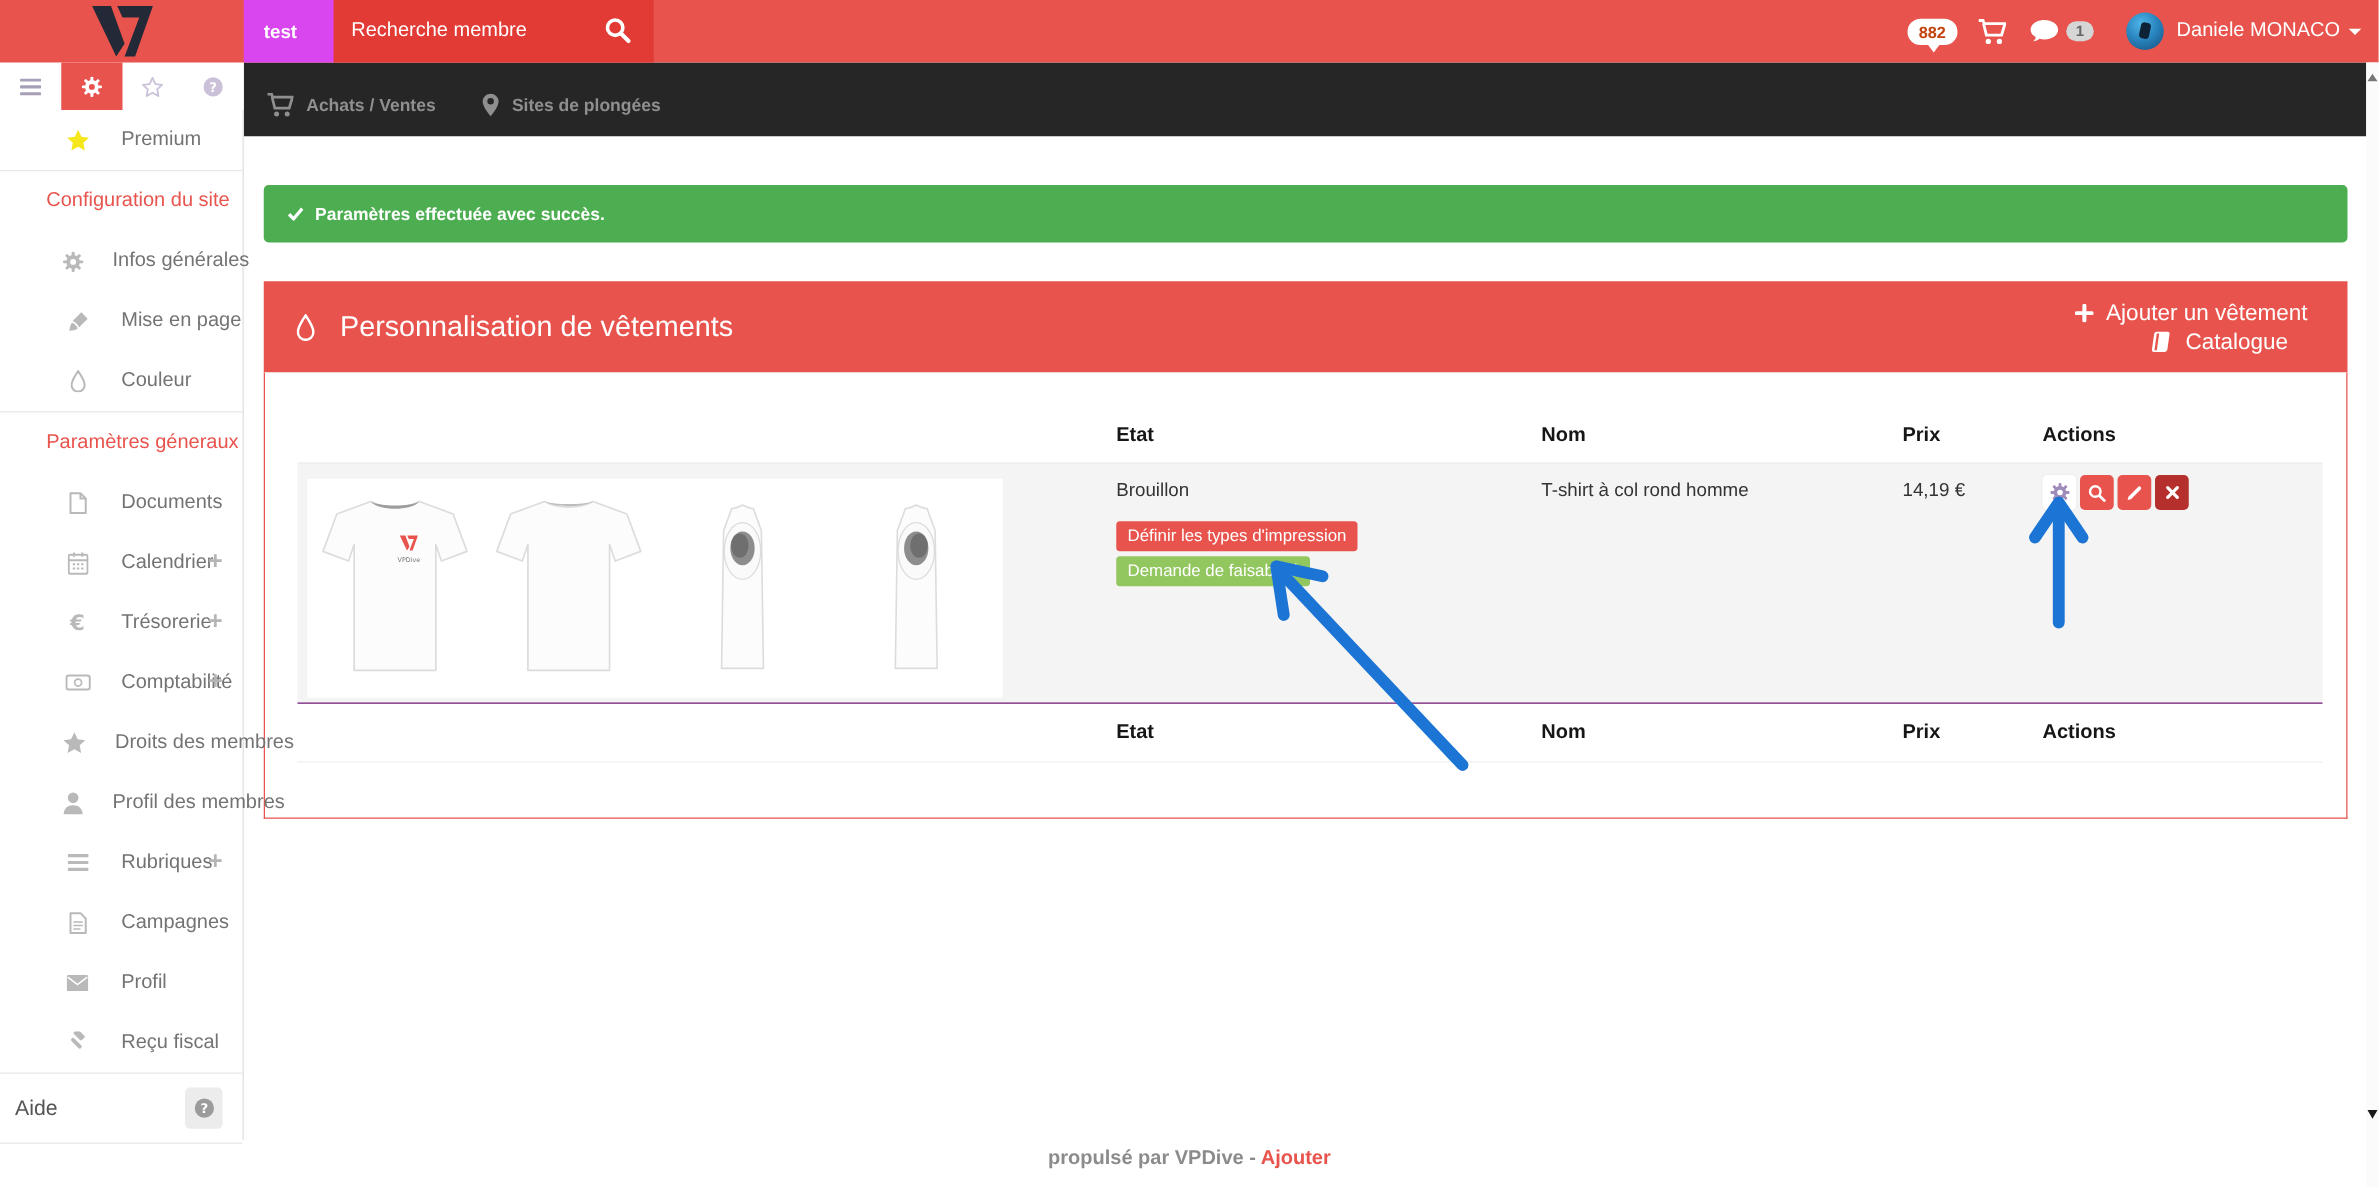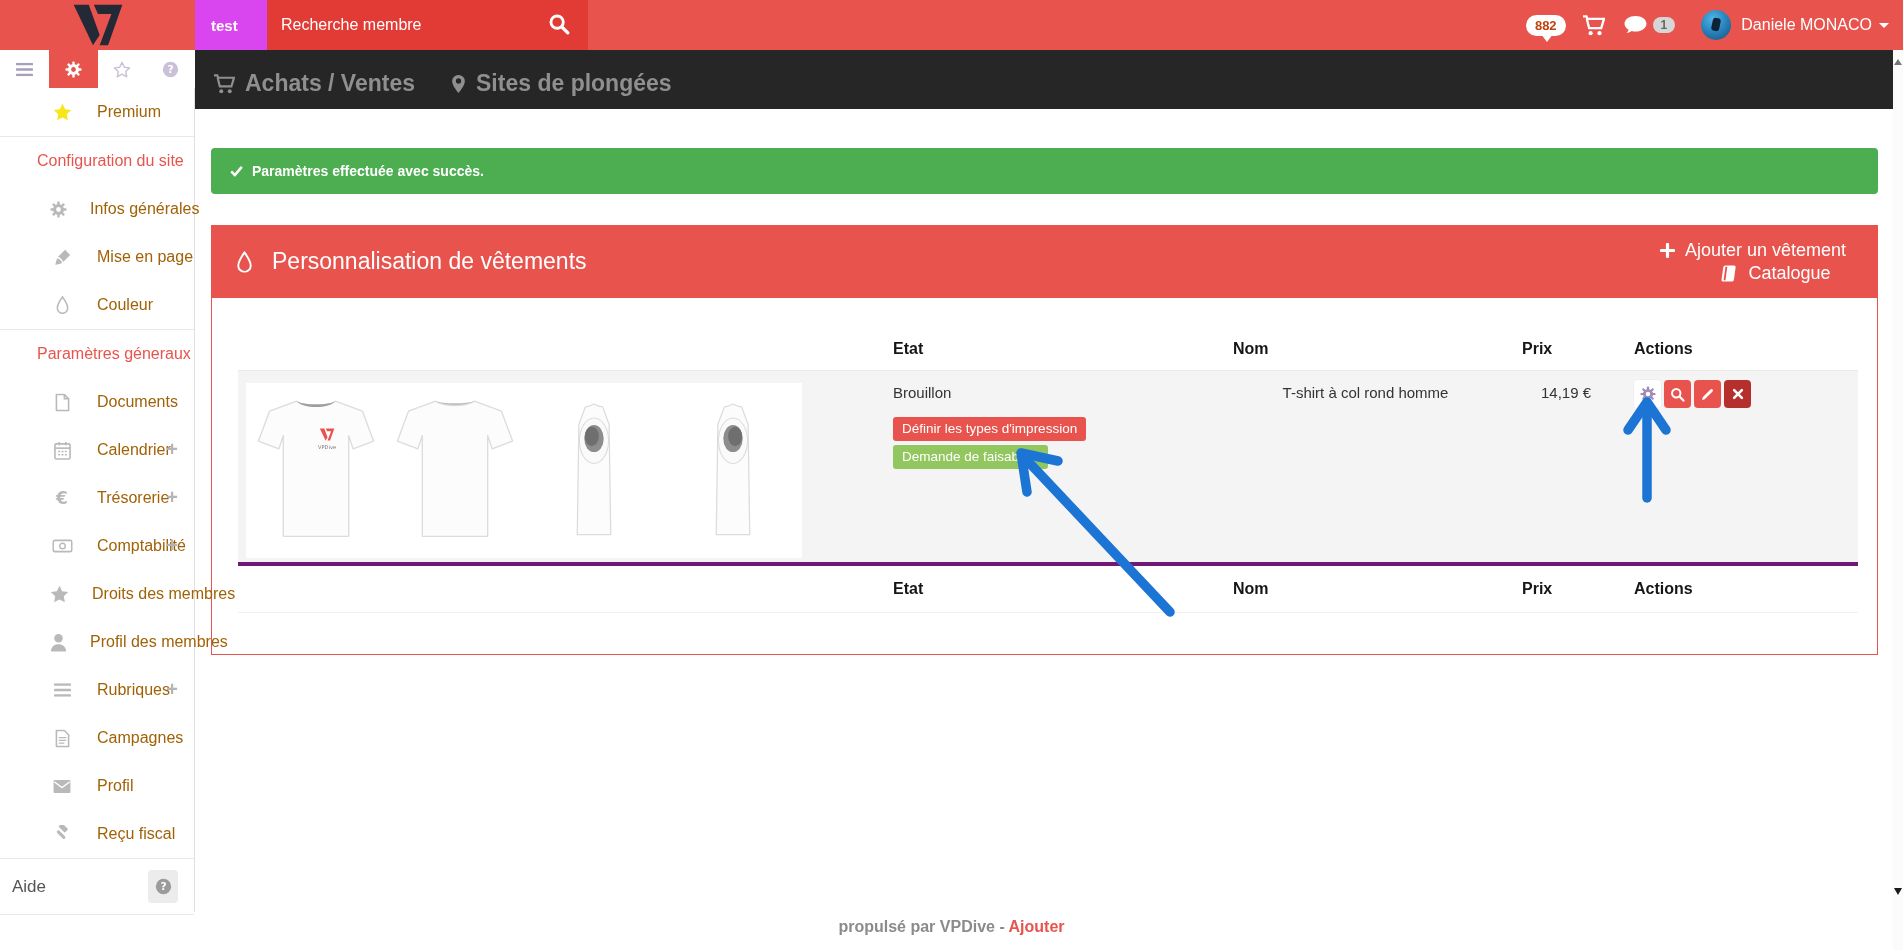--- a/index.html
+++ b/index.html
@@ -8,21 +8,21 @@
   svg text{font-family:"DejaVu Sans","Liberation Sans",sans-serif;}
   .ic{display:block;}
 
   
   .header{position:absolute;left:0;top:0;width:1903px;height:50px;background:#e8544d;
           display:flex;align-items:center;z-index:6;}
   .logo-area{width:195px;height:50px;display:flex;align-items:center;justify-content:center;}
   .logo-area svg{color:#232936;}
   .test-label{width:72px;height:50px;background:#d946ef;color:#fff;font-weight:bold;font-size:15px;
               display:flex;align-items:center;padding-left:16px;box-sizing:border-box;}
-  .search-box{width:321px;height:50px;background:#e23a34;position:relative;}
+  .search-box{width:256px;height:50px;background:#e23a34;position:relative;}
   .search-box input{width:100%;height:100%;background:transparent;border:none;outline:none;color:#fff;
                     font-size:16px;padding:0 46px 0 14px;box-sizing:border-box;font-family:inherit;}
   .search-box input::placeholder{color:#fff;opacity:1;}
   .search-ico{position:absolute;right:18px;top:13px;color:#fff;}
   .header-right{margin-left:auto;display:flex;align-items:center;padding-right:14px;}
   .badge882{position:relative;background:#fff;color:#c2410c;font-size:13px;font-weight:bold;
             border-radius:11px;padding:3px 9px;margin-right:16px;}
   .badge882::after{content:"";position:absolute;left:38%;bottom:-6px;border:6px solid transparent;
             border-top:8px solid #fff;border-bottom:0;}
   .hdr-ico{color:#fff;margin-right:18px;}
@@ -41,30 +41,30 @@
   .tabstrip{position:absolute;left:0;top:50px;width:195px;height:38px;display:flex;background:#fff;z-index:5;}
   .tab{flex:1;display:flex;align-items:center;justify-content:center;cursor:pointer;}
   .tab .ic{color:#a89fb8;}
   .tab.light .ic{color:#cac1d9;}
   .tab.active{background:#e8544d;}
   .tab.active .ic{color:#fff;}
 
   
   .darkbar{position:absolute;left:195px;top:50px;width:1698px;height:59px;background:#262626;
            display:flex;align-items:center;padding:8px 0 0 18px;box-sizing:border-box;z-index:3;}
-  .crumb{display:flex;align-items:center;color:#8f8f8f;font-weight:bold;font-size:23px;margin-right:36px;}
+  .crumb{display:flex;align-items:center;color:#8f8f8f;font-weight:bold;font-size:14px;margin-right:36px;}
   .crumb .ic{margin-right:10px;color:#8f8f8f;}
 
   
   .sidebar{position:absolute;left:0;top:88px;width:195px;height:824px;background:#fff;
            border-right:1px solid #e0e0e0;box-sizing:border-box;z-index:4;}
   .sb-item{height:48px;display:flex;align-items:center;padding-left:50px;position:relative;cursor:pointer;}
   .sb-ico{width:24px;display:flex;justify-content:center;color:#b9b9b9;}
   .sb-ico.premium{color:#f6e71d;}
-  .sb-label{margin-left:23px;color:#a16207;font-size:16px;white-space:nowrap;}
+  .sb-label{margin-left:23px;color:#737373;font-size:16px;white-space:nowrap;}
   .sb-plus::after{content:"+";position:absolute;right:16px;top:12px;color:#b5b5b5;font-size:20px;font-weight:bold;}
   .sb-heading{height:48px;display:flex;align-items:center;padding-left:37px;color:#e8544d;font-size:16px;
               border-top:1px solid #e8e8e8;}
   .sb-help{height:55px;border-top:1px solid #e8e8e8;border-bottom:1px solid #e8e8e8;display:flex;
            align-items:center;padding-left:12px;position:relative;}
   .sb-help-label{color:#555;font-size:17px;}
   .help-btn{position:absolute;right:16px;top:11px;width:30px;height:33px;background:#ececec;border:none;
             border-radius:4px;display:flex;align-items:center;justify-content:center;cursor:pointer;color:#9b9b9b;}
 
   
@@ -82,21 +82,21 @@
   .head-btn{display:flex;align-items:center;background:none;border:none;color:#fff;font-size:18px;
             cursor:pointer;font-family:inherit;}
   .head-btn .ic{margin-right:10px;}
   .head-btn + .head-btn{margin-left:44px;}
   .panel-body{height:357px;border:1px solid #e8544d;border-top:none;background:#fff;box-sizing:border-box;
               position:relative;}
   .table{position:absolute;left:26px;top:36px;width:1620px;}
   .trw{display:grid;grid-template-columns:643px 340px 289px 112px 1fr;}
   .thead{height:36px;border-bottom:1px solid #e8e8e8;}
   .thead .cell,.tfoot .cell{padding:6px 12px 0;font-weight:bold;font-size:16px;color:#161616;}
-  .tbody{background:#f4f4f4;border-bottom:4px solid #701a75;height:191px;text-align:center;}
+  .tbody{background:#f4f4f4;border-bottom:1px solid #701a75;height:191px;}
   .tbody .cell{padding:13px 12px 0;font-size:15px;color:#333;}
   .tfoot{height:46px;border-bottom:1px solid #efefef;}
   .tfoot .cell{padding-top:14px;}
   .imgbox{margin:12px 0 0 8px;width:556px;height:175px;background:#fff;display:flex;}
   .fig{flex:1;display:flex;align-items:center;justify-content:center;}
   .badge{display:inline-block;color:#fff;font-size:13.5px;padding:4px 9px 5px;border-radius:3px;
          white-space:nowrap;cursor:pointer;}
   .badge-red{background:#e8544d;margin-top:16px;}
   .badge-green{background:#92c65e;margin-top:4px;}
   .etat-cell .badge{width:max-content;}

